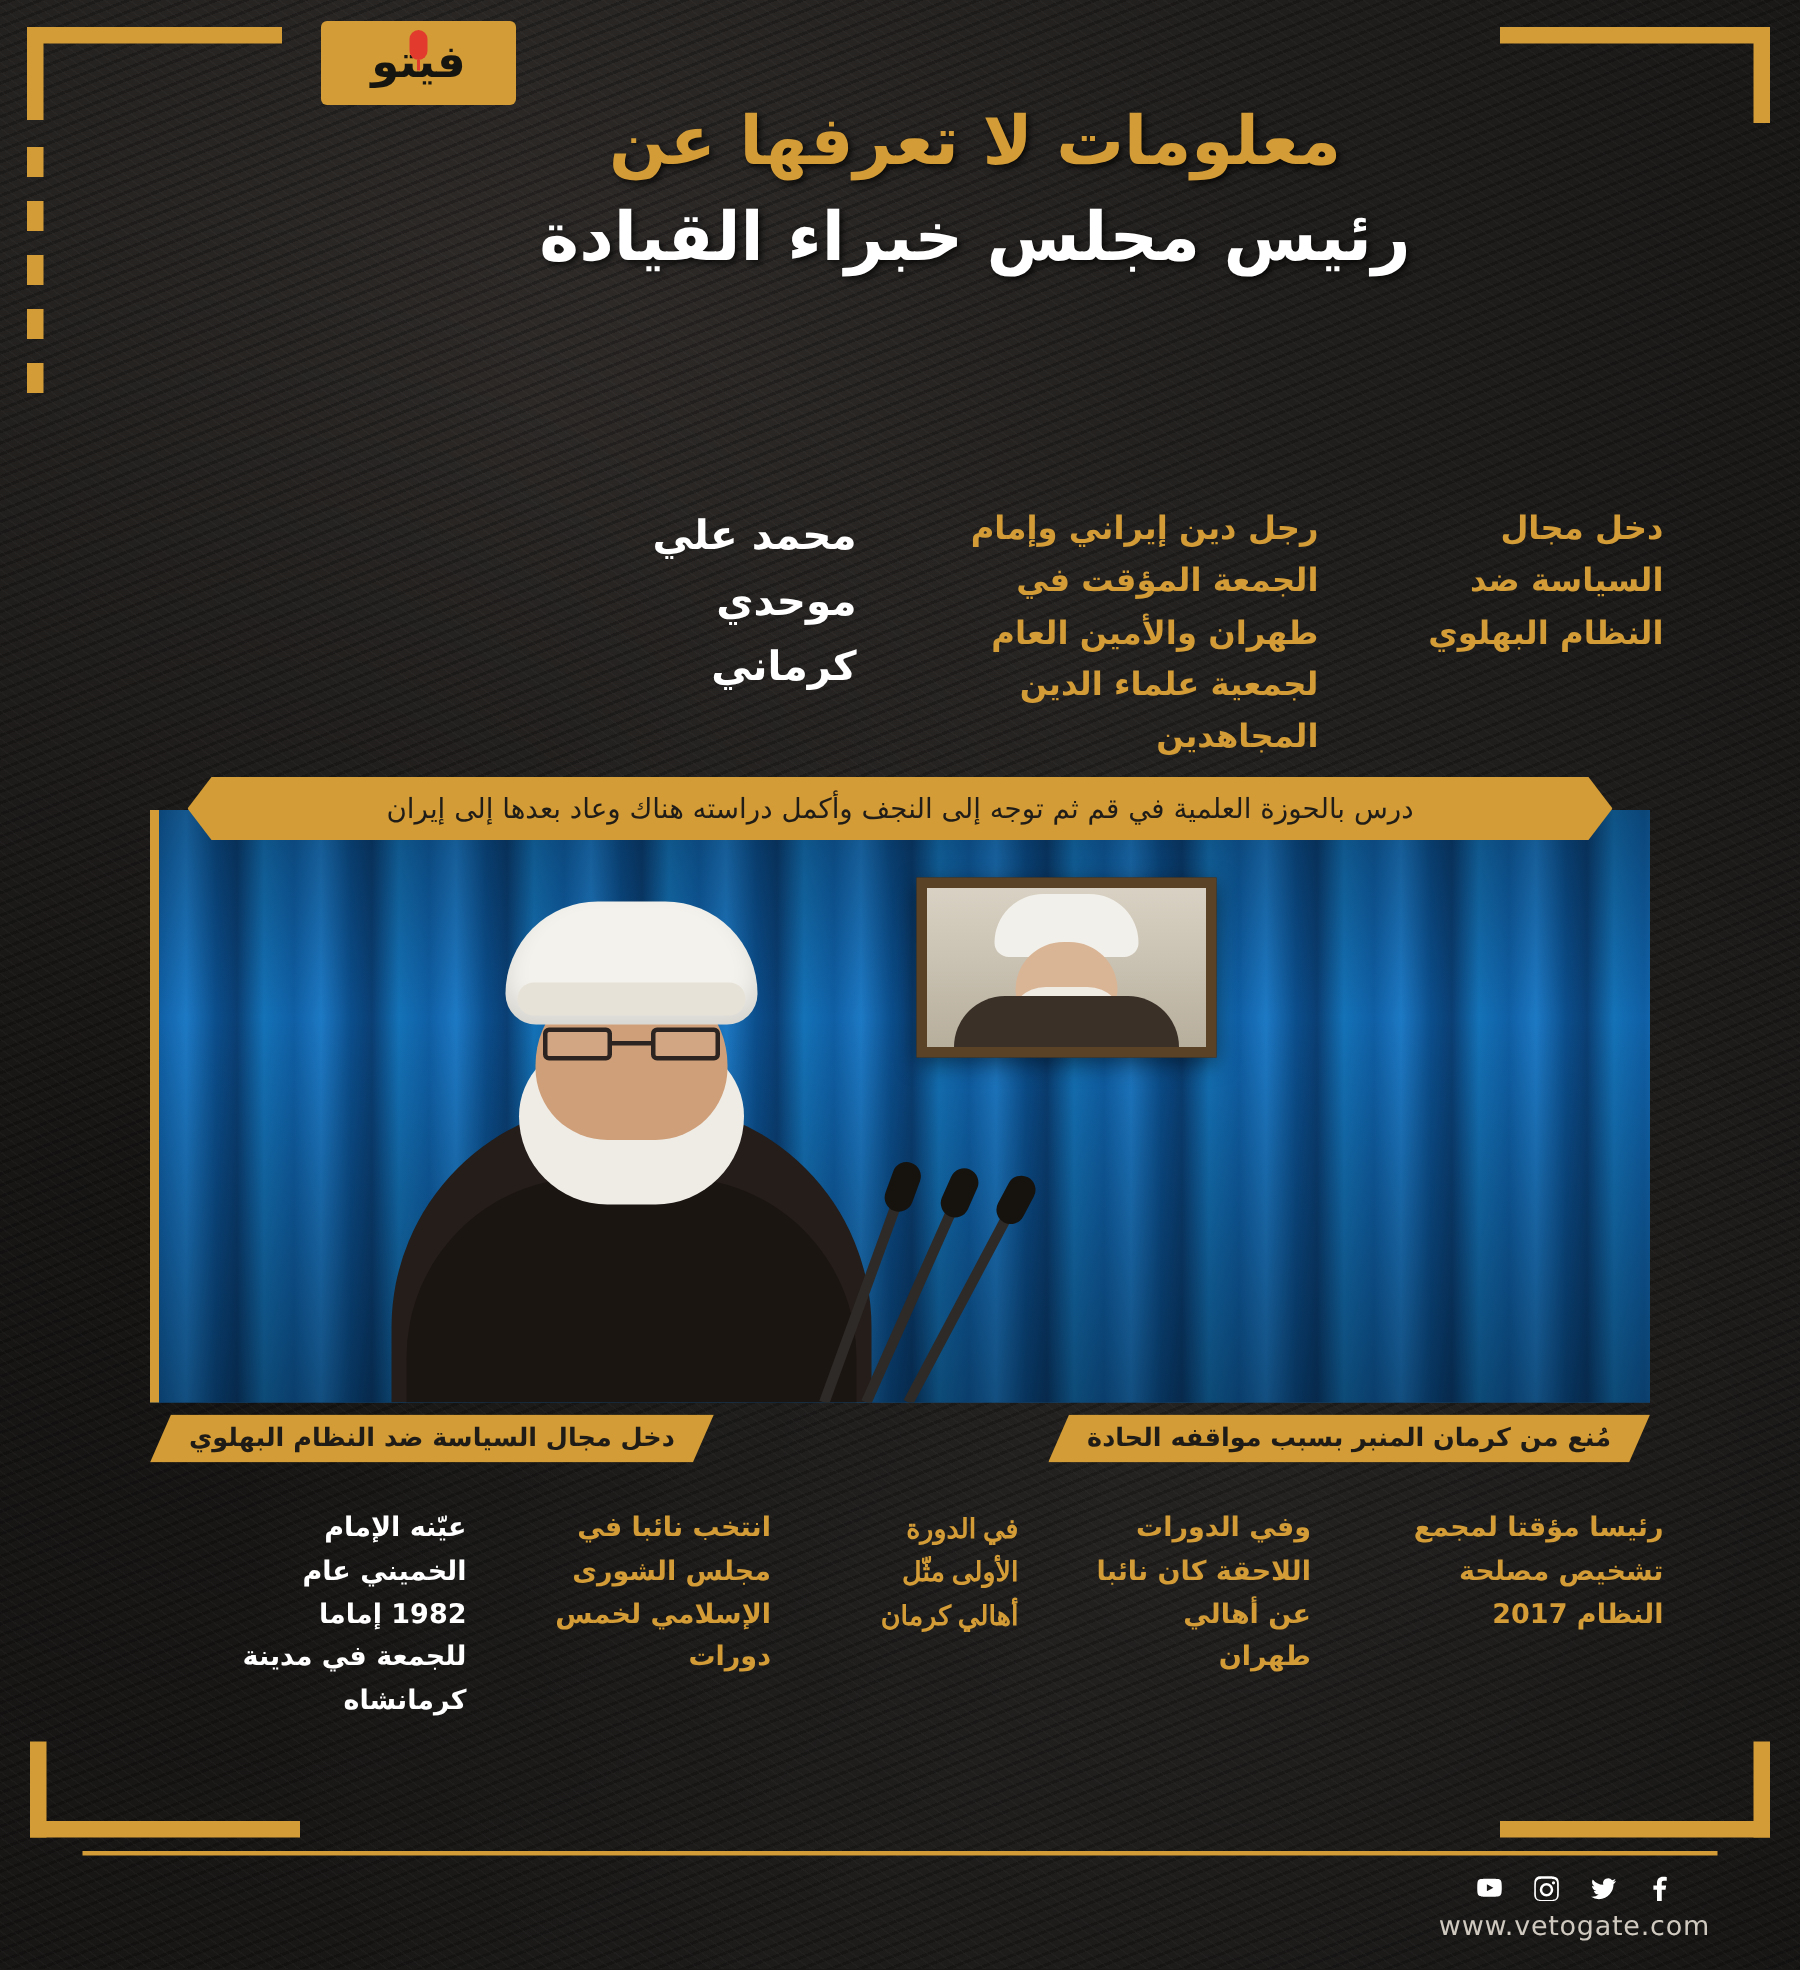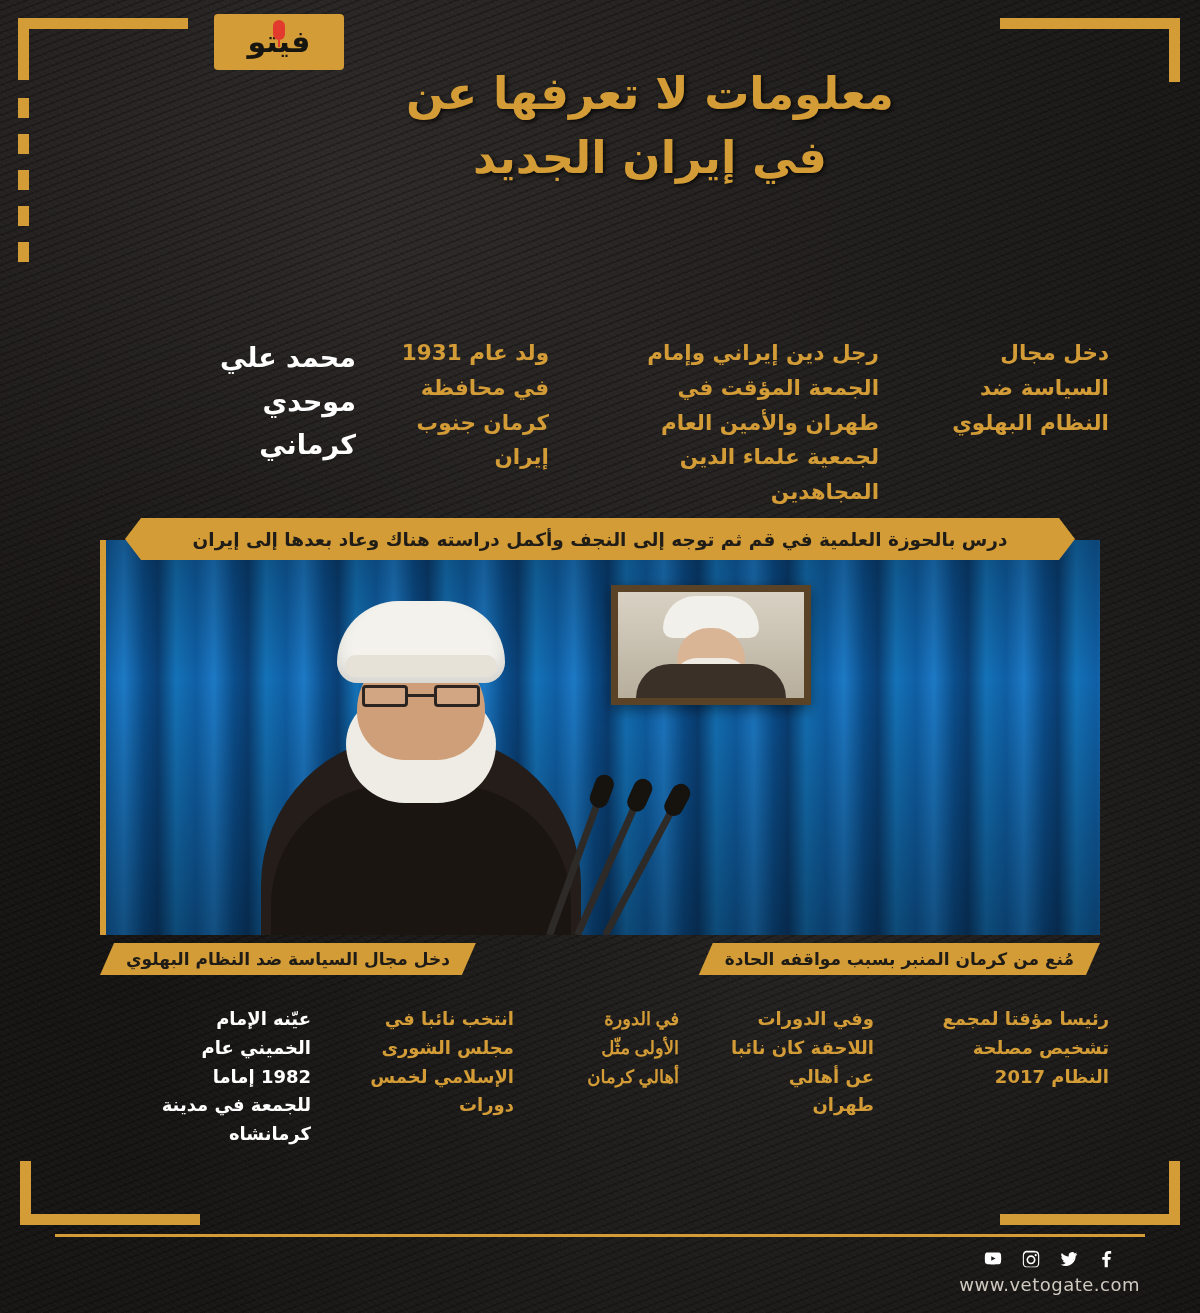--- a/index.html
+++ b/index.html
@@ -104,21 +104,21 @@
   .f-born  { width:215px; }
   .f-role  { width:330px; }
   .f-pol   { width:230px; }
 
   
   .banner {
     position:absolute; top:518px; left:125px; width:950px; height:42px; z-index:6;
     background:#d39c36; display:flex; align-items:center; justify-content:center;
     clip-path: polygon(16px 0, calc(100% - 16px) 0, 100% 50%, calc(100% - 16px) 100%, 16px 100%, 0 50%);
   }
-  .banner span { font-size:18.5px; font-weight:bold; color:#201d18; }
+  .banner span { font-size:18.5px; font-weight:normal; color:#201d18; }
 
   
   .photo {
     position:absolute; top:540px; left:100px; width:1000px; height:395px; z-index:5;
     overflow:hidden;
     border-left:6px solid #d39c36;
     background:#0c4c86;
   }
   .curtain {
     position:absolute; inset:0;
@@ -280,35 +280,31 @@
       <div class="v"></div>
   </div>
 
   <div class="logo">
     <div class="mic"></div>
     <div class="logo-text">فيتو</div>
   </div>
 
   <div class="title-block">
     <div class="title-line gold">معلومات لا تعرفها عن</div>
-    <div class="title-line gold">في إيران الجديد</div>
+    <div class="title-line">رئيس مجلس خبراء القيادة</div>
   </div>
 
   <div class="facts-top">
     <div class="fact f-pol">
       <div class="bar"></div>
       <div class="txt">دخل مجال السياسة ضد النظام البهلوي</div>
     </div>
     <div class="fact f-role">
       <div class="bar"></div>
       <div class="txt">رجل دين إيراني وإمام الجمعة المؤقت في طهران والأمين العام لجمعية علماء الدين المجاهدين</div>
-    </div>
-    <div class="fact f-born">
-      <div class="bar"></div>
-      <div class="txt">ولد عام 1931 في محافظة كرمان جنوب إيران</div>
     </div>
     <div class="fact name f-name">
       <div class="txt">محمد علي موحدي كرماني</div>
     </div>
   </div>
 
   <div class="photo">
     <div class="curtain"></div>
     <div class="wall-frame">
       <div class="bg"></div>

